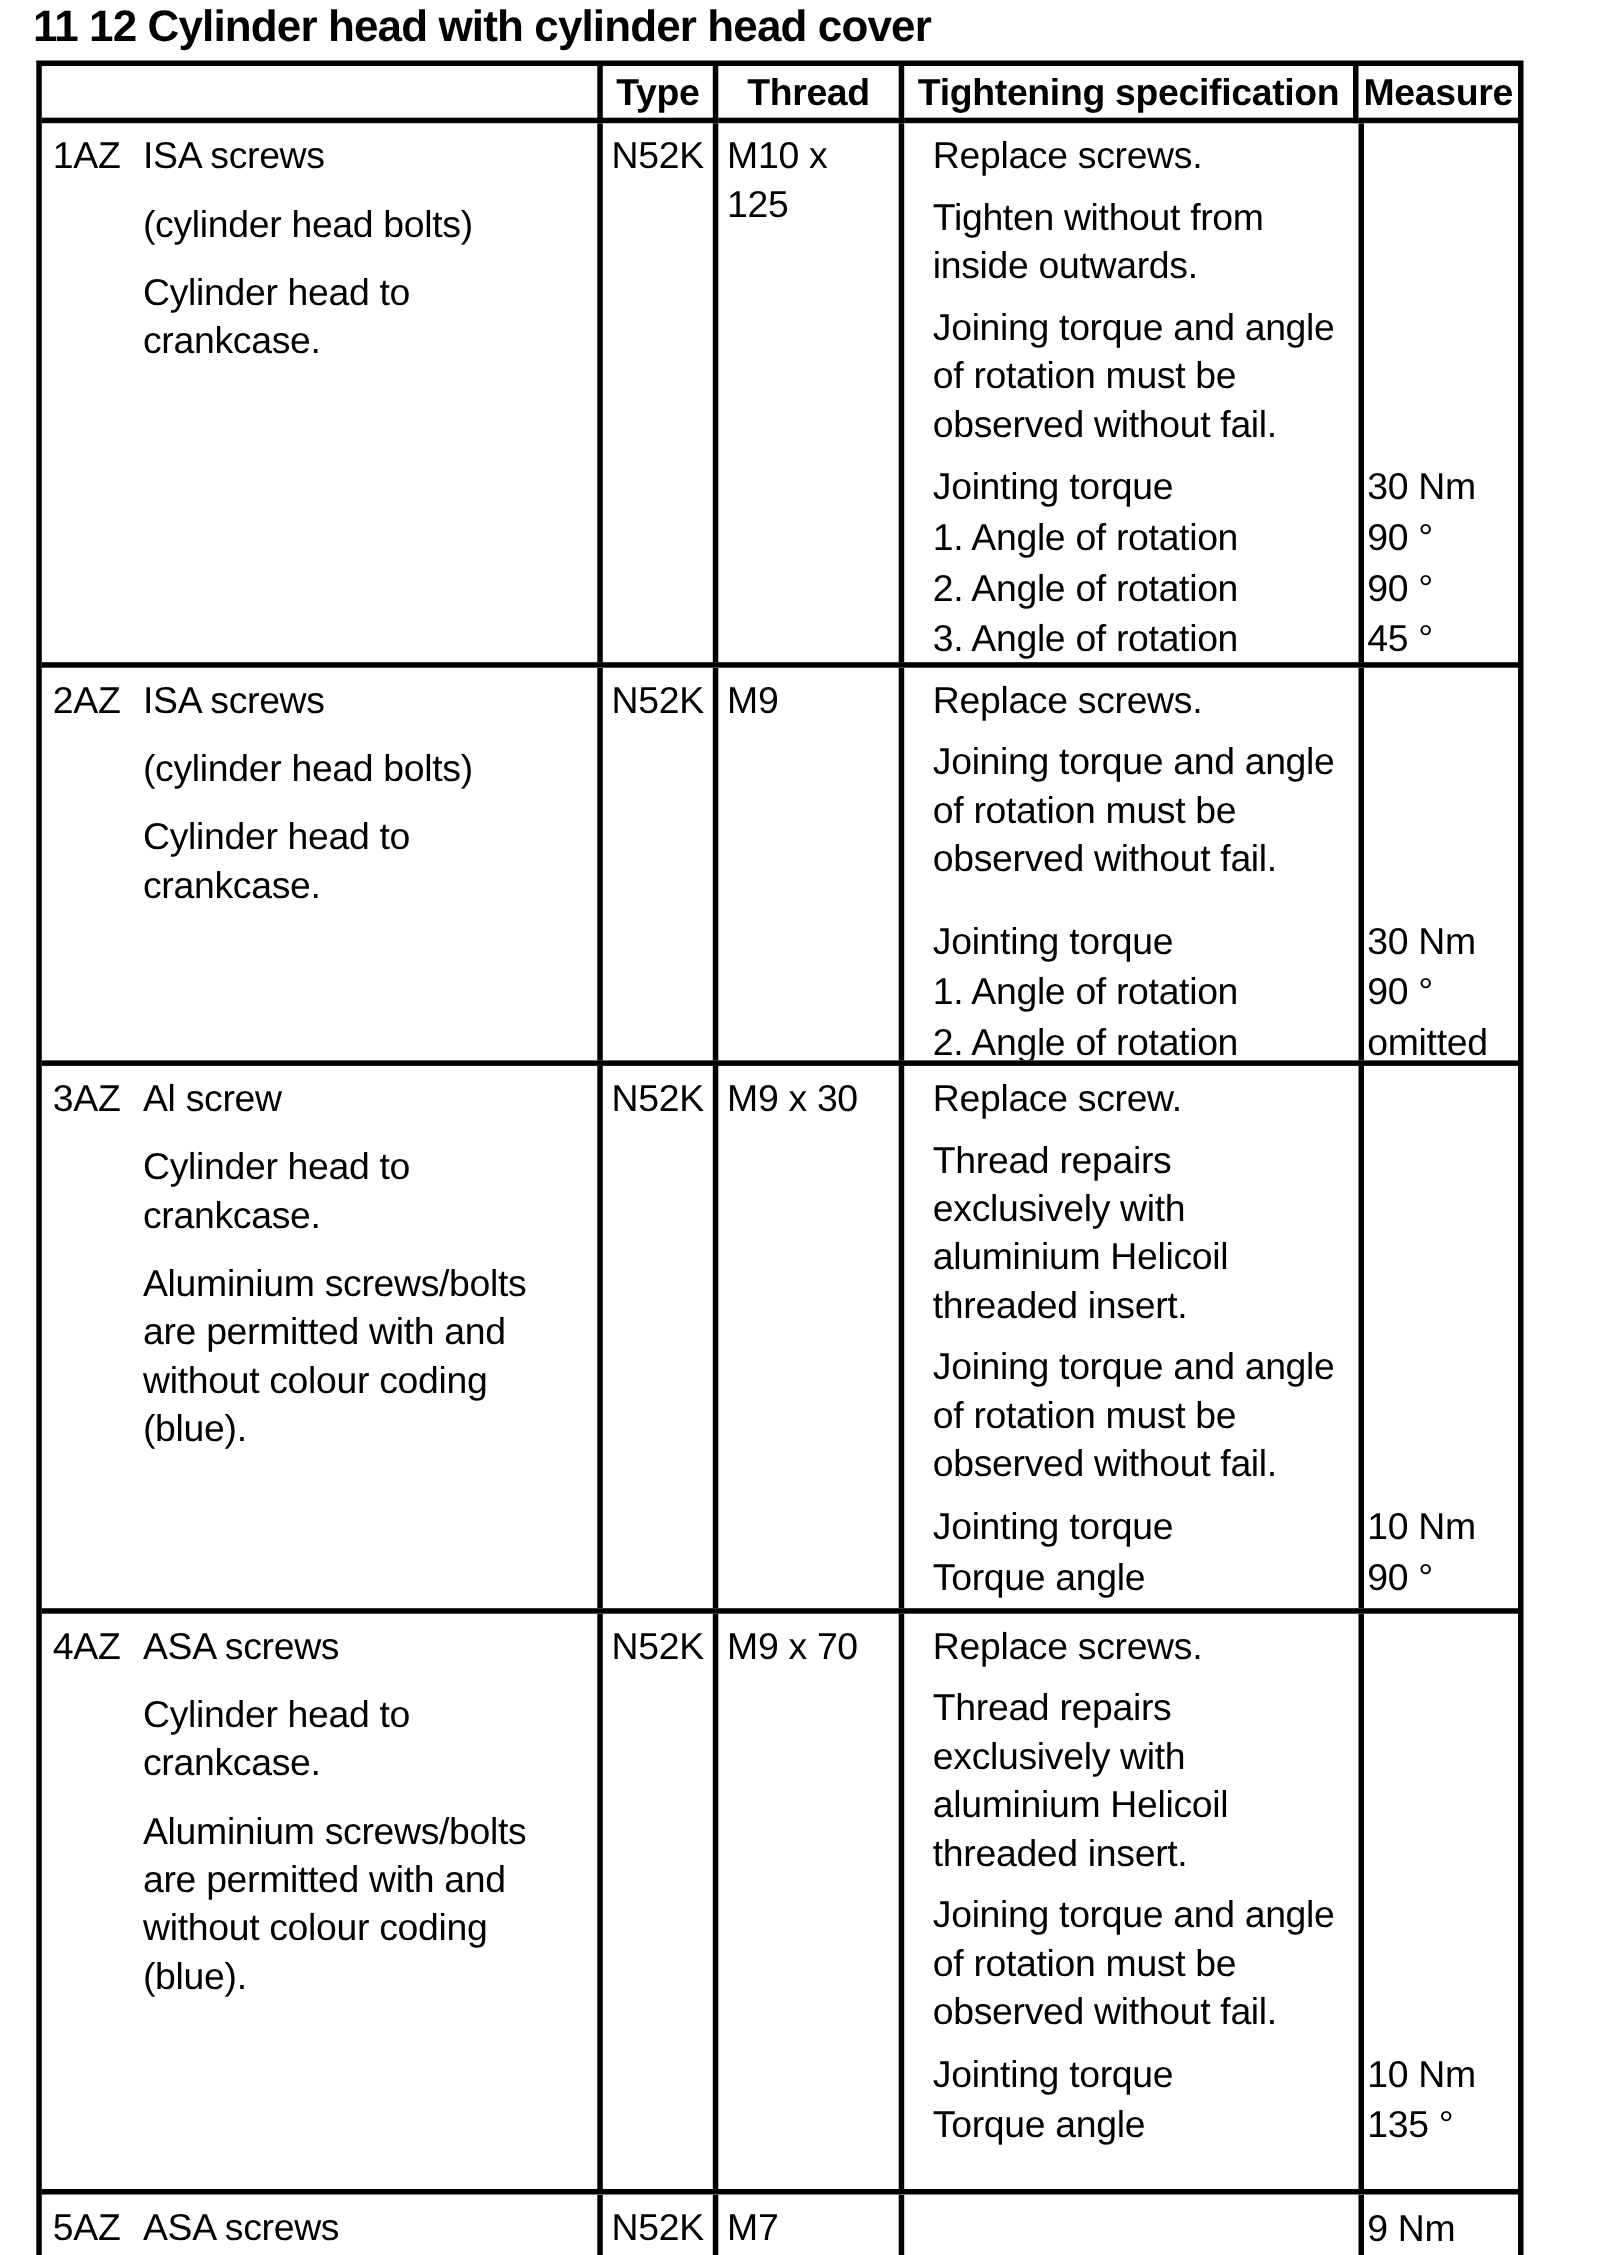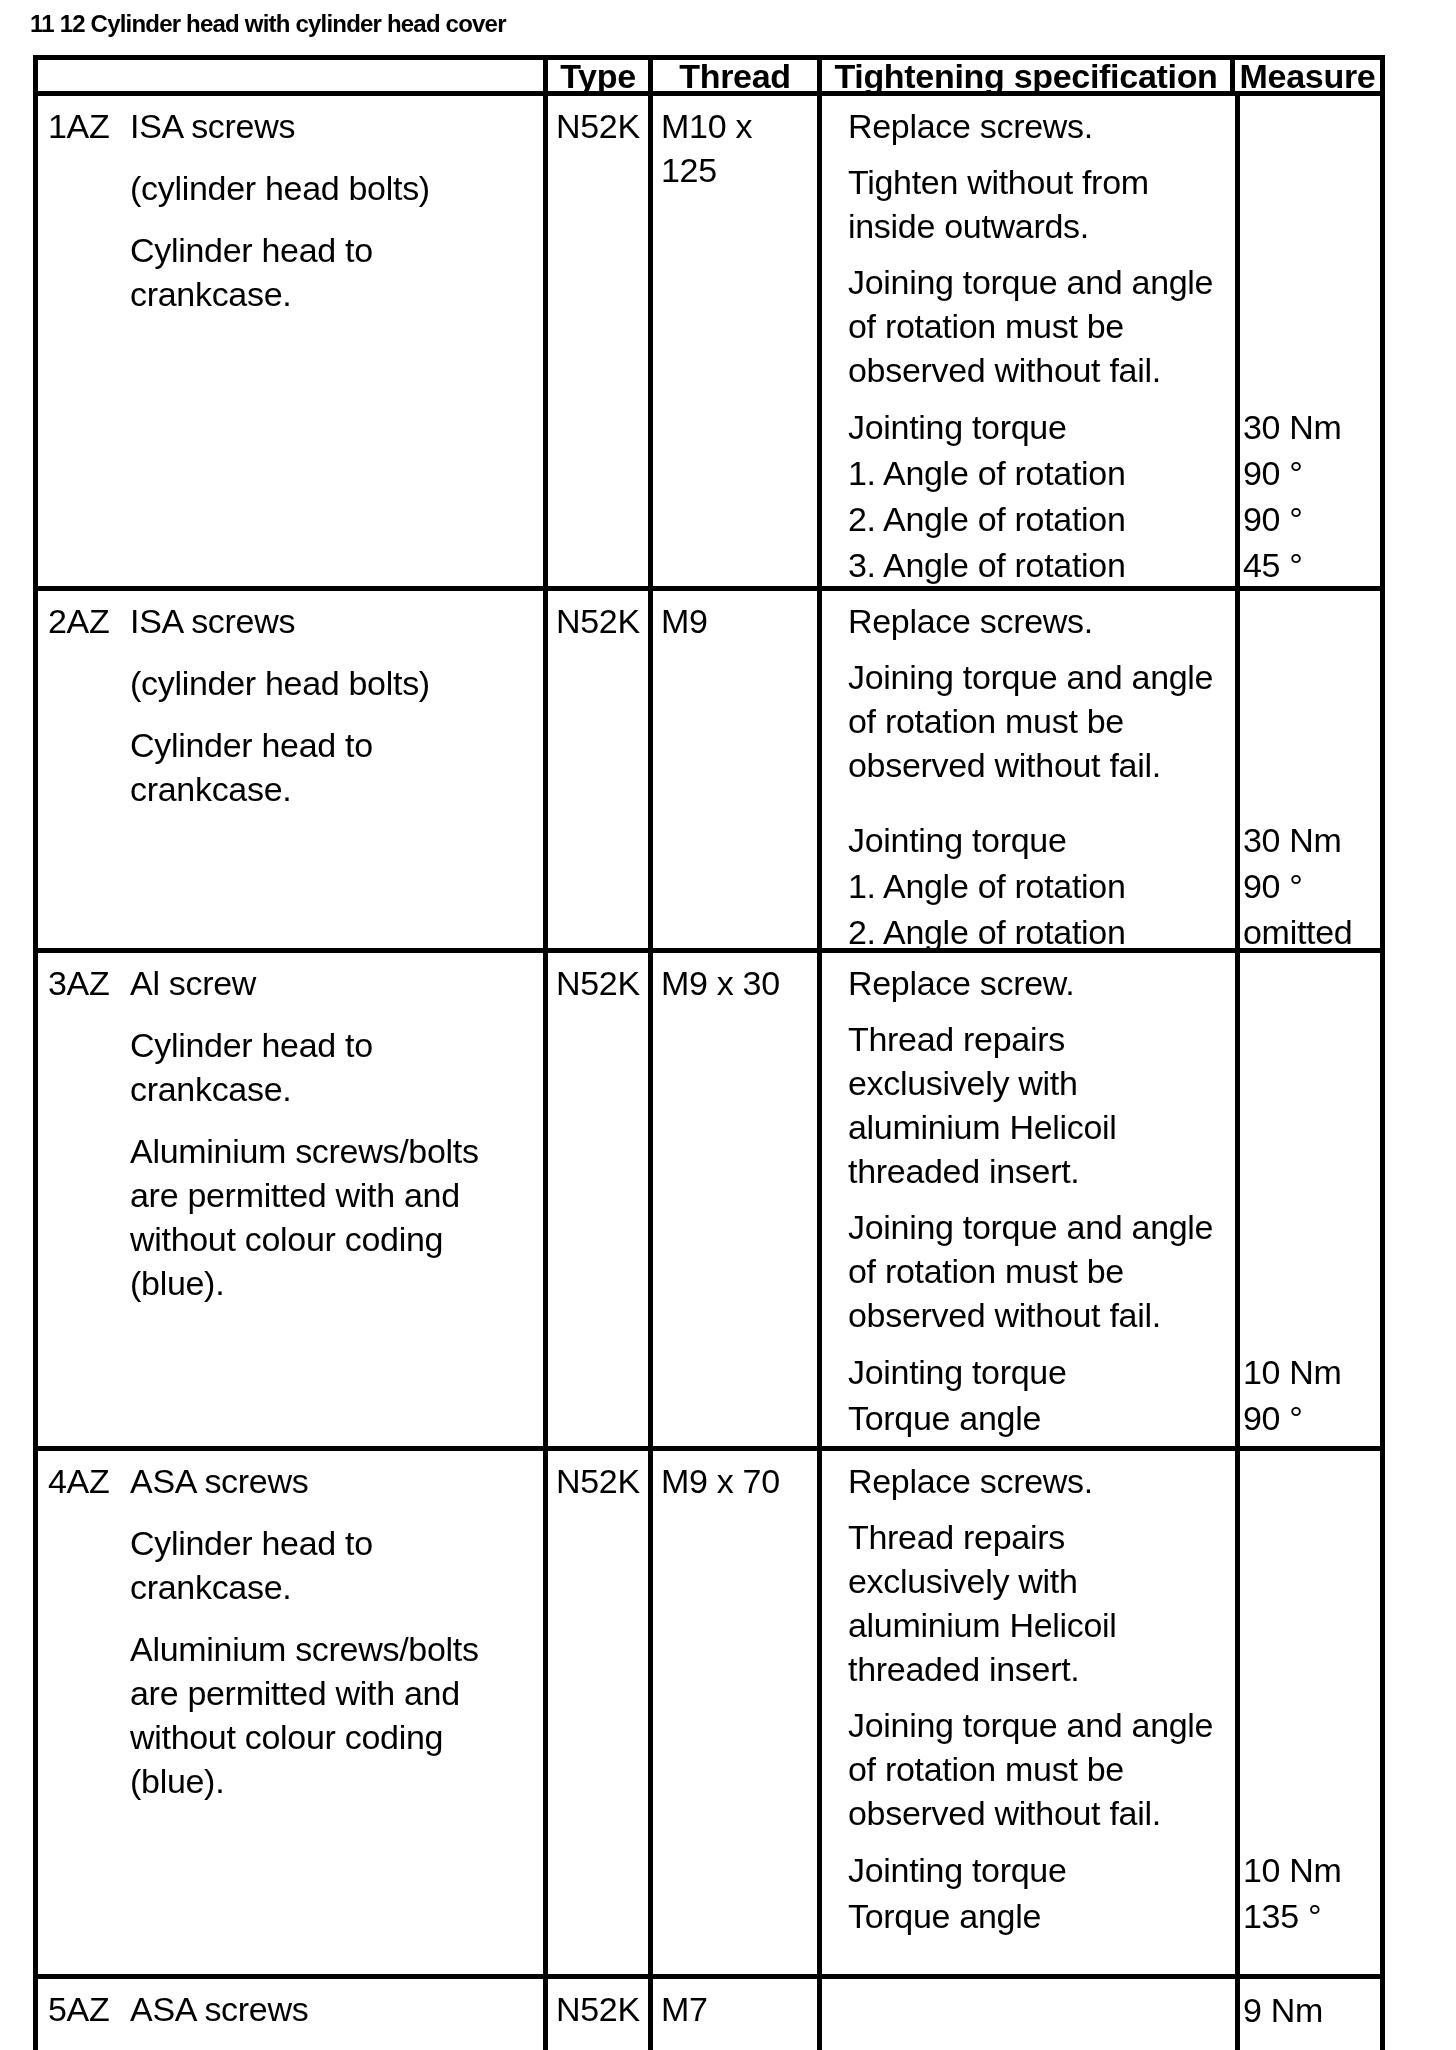--- a/index.html
+++ b/index.html
@@ -1,21 +1,21 @@
 <!DOCTYPE html>
 <html><head>
 <meta charset="utf-8">
 <style>
   *{margin:0;padding:0;box-sizing:border-box}
   html,body{width:1456px;height:2050px;overflow:hidden;background:#fff}
   body{font-family:"Liberation Sans",sans-serif;color:#000;font-size:34px;line-height:44px;letter-spacing:-0.3px;position:relative}
-  .title{position:absolute;left:30px;top:2px;font-size:24px;font-weight:bold;letter-spacing:-0.8px;line-height:44px;white-space:nowrap}
+  .title{position:absolute;left:30px;top:2px;font-size:40px;font-weight:bold;letter-spacing:-0.8px;line-height:44px;white-space:nowrap}
   .tbl{position:absolute;left:33px;top:55px;width:1352px;border:5px solid #000;background:#fff}
   .thead,.trow{display:grid;grid-template-columns:510px 105px 169px 413px 1fr}
-  .thead{height:36px;font-weight:bold}
+  .thead{height:52px;font-weight:bold}
   .hc{border-right:5px solid #000;border-bottom:5px solid #000;display:flex;align-items:center;justify-content:center;overflow:hidden;white-space:nowrap}
   .hc:last-child{border-right:none}
   .trow{border-bottom:5px solid #000;overflow:hidden}
   .trow:nth-child(1){height:495px}
   .trow:nth-child(2){height:362px}
   .trow:nth-child(3){height:498px}
   .trow:nth-child(4){height:528px}
   .trow:nth-child(5){height:160px;border-bottom:none}
   .cd{border-right:5px solid #000;display:grid;grid-template-columns:82px 1fr;padding:8px 6px 0 10px;align-content:start}
   .lab{grid-column:1}

